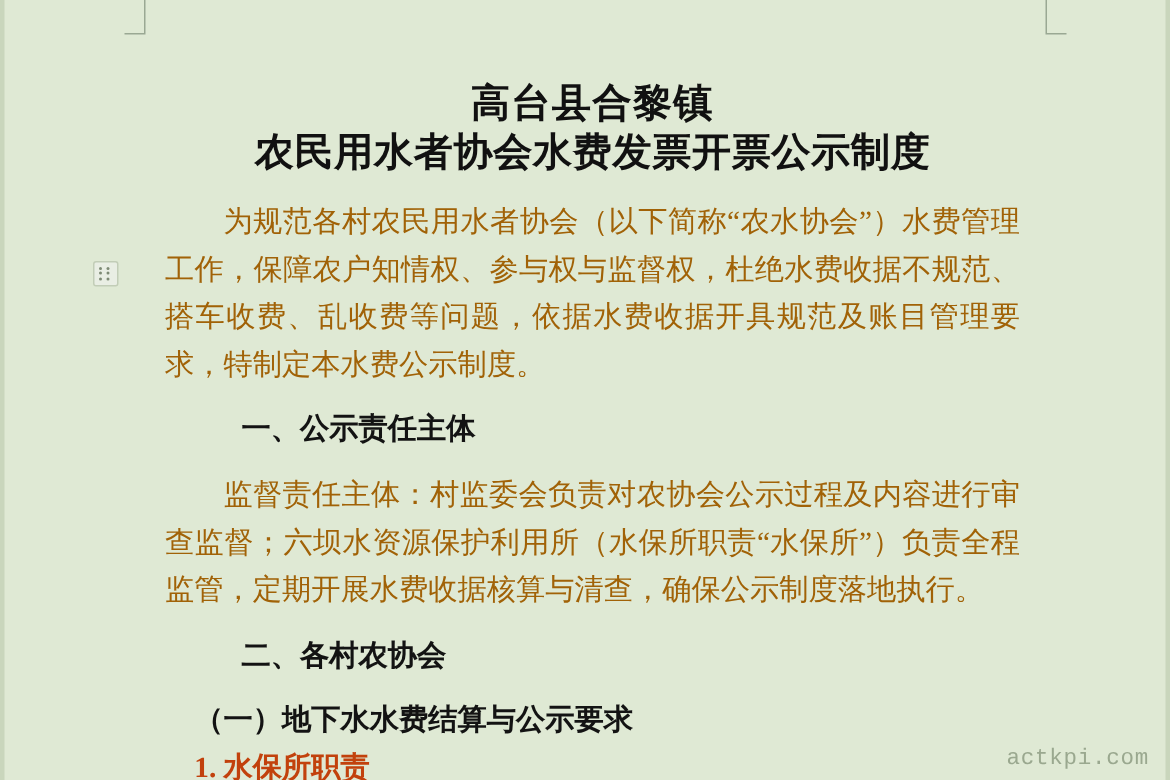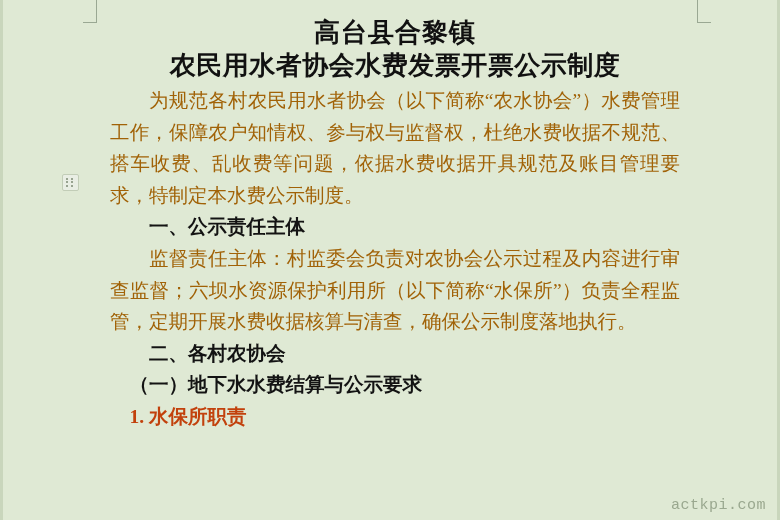--- a/index.html
+++ b/index.html
@@ -81,41 +81,42 @@
     top: 16px;
     width: 570px;
   }
   .title {
     text-align: center;
     font-weight: bold;
     font-size: 26px;
     line-height: 1.28;
     color: #111;
     letter-spacing: 1px;
+    margin-top: 36px;
   }
   .title-line2 {
     text-align: center;
     font-weight: bold;
     font-size: 26px;
     line-height: 1.30;
     color: #111;
     letter-spacing: 0.5px;
-    margin-bottom: 2px;
+    margin-bottom: 14px;
   }
   p.body-text {
     margin: 0;
     font-size: 19.5px;
     line-height: 1.62;
     color: #a16207;
     text-align: justify;
     text-justify: inter-ideograph;
     text-indent: 2em;
   }
   p.heading {
-    margin: 0;
+    margin: 12px;
     font-size: 19.5px;
     line-height: 1.62;
     color: #131313;
     font-weight: bold;
     text-indent: 2em;
   }
   p.sub-heading {
     margin: 0;
     font-size: 19.5px;
     line-height: 1.62;
@@ -183,21 +184,21 @@
       <i></i>
       <i></i>
   </div>
 
   <div class="content">
     <div class="title">高台县合黎镇</div>
     <div class="title-line2">农民用水者协会水费发票开票公示制度</div>
 
     <p class="body-text">为规范各村农民用水者协会（以下简称“农水协会”）水费管理工作，保障农户知情权、参与权与监督权，杜绝水费收据不规范、搭车收费、乱收费等问题，依据水费收据开具规范及账目管理要求，特制定本水费公示制度。</p>
     <p class="heading">一、公示责任主体</p>
-    <p class="body-text">监督责任主体：村监委会负责对农协会公示过程及内容进行审查监督；六坝水资源保护利用所（以下简称“水保所”）负责全程监管，定期开展水费收据核算与清查，确保公示制度落地执行。</p>
+    <p class="body-text">监督责任主体：村监委会负责对农协会公示过程及内容进行审查监督；六坝水资源保护利用所（水保所职责“水保所”）负责全程监管，定期开展水费收据核算与清查，确保公示制度落地执行。</p>
     <p class="heading">二、各村农协会</p>
     <p class="sub-heading">（一）地下水水费结算与公示要求</p>
     <p class="sub-sub-heading">1. 水保所职责</p>
   </div>
 
   <div class="watermark">actkpi.com</div>
 
 </div>
 
 </body></html>

